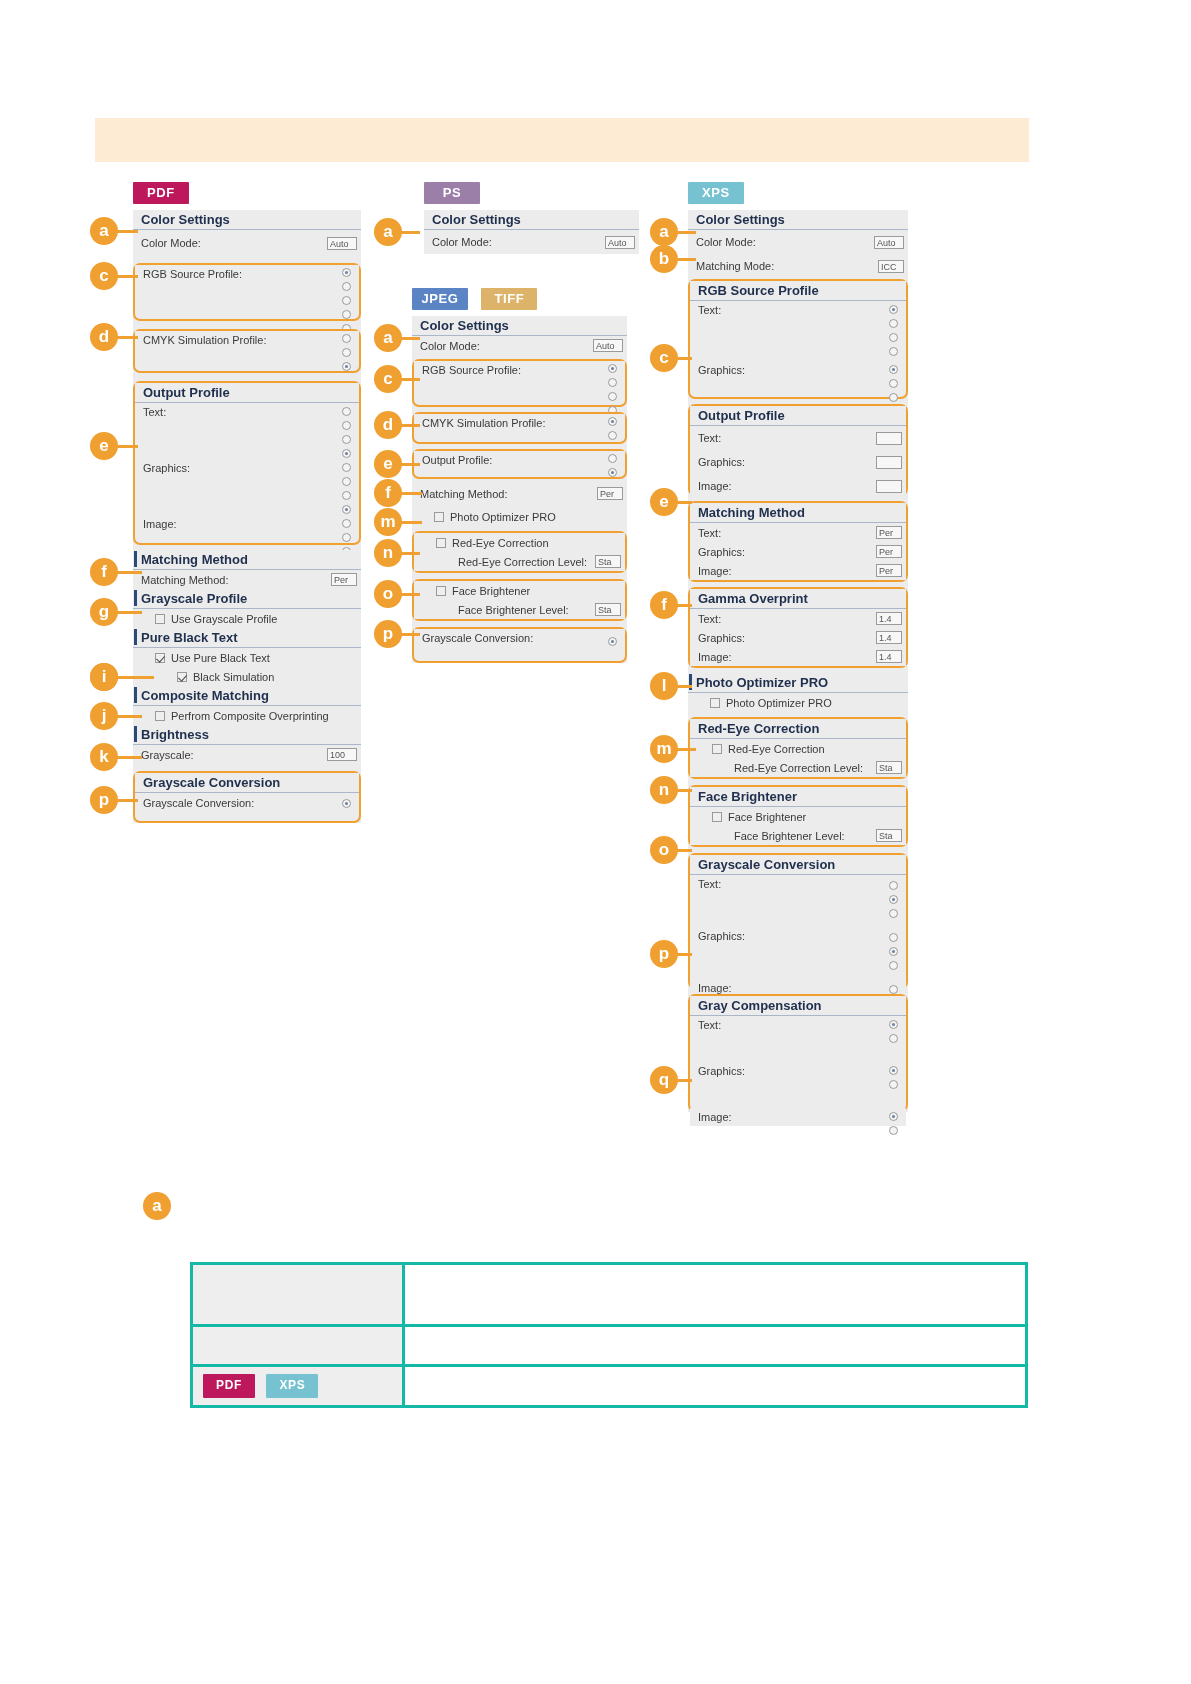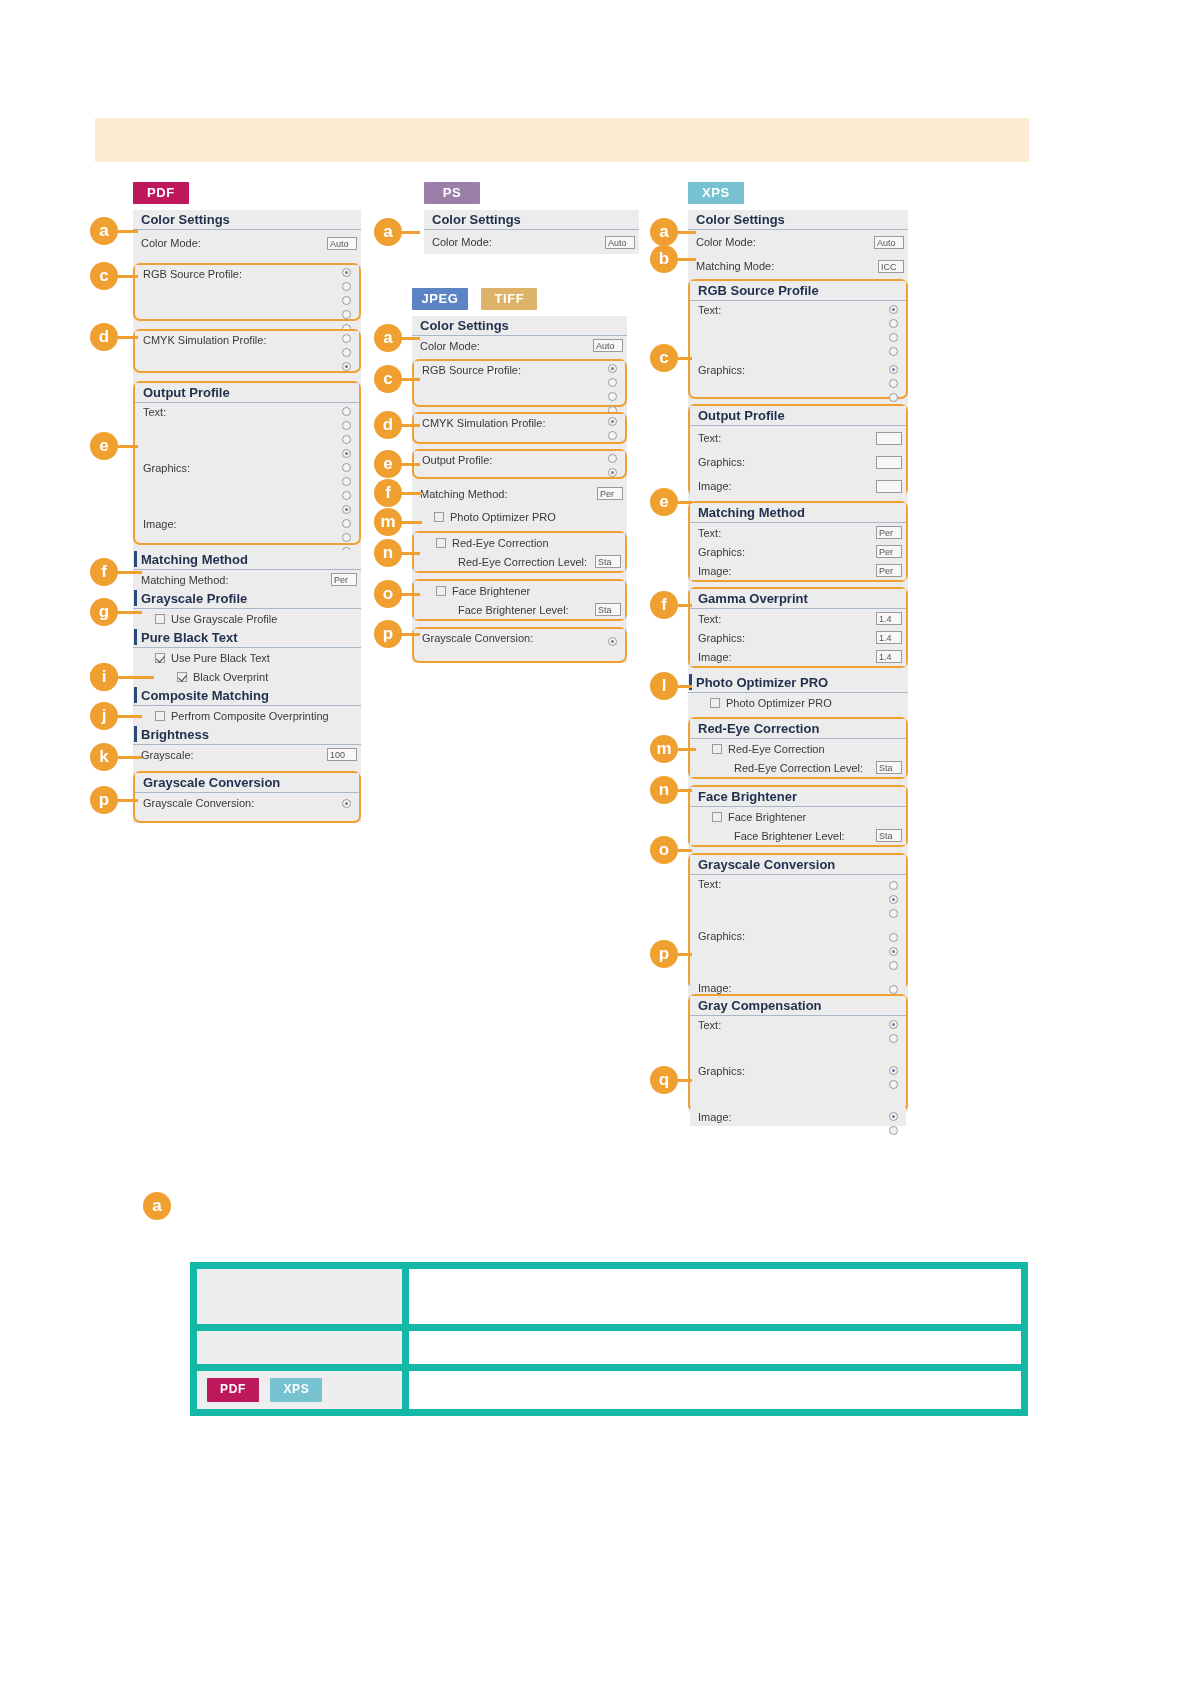--- a/index.html
+++ b/index.html
@@ -190,21 +190,21 @@
 
   table.legend {
     position: absolute;
     left: 190px; top: 1262px;
     width: 838px;
     border-collapse: collapse;
     font-size: 12px;
     color: #222;
   }
   table.legend td {
-    border: 7px solid #14b8a6;
+    border: 3px solid #14b8a6;
     padding: 7px 10px;
     vertical-align: top;
     line-height: 1.45;
   }
   table.legend td.key {
     width: 212px;
     background: #eeeeee;
   }
   table.legend tr.r1 td { height: 62px; }
   table.legend tr.r2 td { height: 40px; }
@@ -311,21 +311,21 @@
       <span class="lbl">Use Grayscale Profile</span>
     </div>
 
     <div class="sec-title bar">Pure Black Text</div>
     <div class="row indent">
       <span class="chk on"></span>
       <span class="lbl">Use Pure Black Text</span>
     </div>
     <div class="row indent2">
       <span class="chk on"></span>
-      <span class="lbl">Black Overprint</span>
+      <span class="lbl">Black Simulation</span>
     </div>
 
     <div class="sec-title bar">Composite Matching</div>
     <div class="row indent">
       <span class="chk"></span>
       <span class="lbl">Perfrom Composite Overprinting</span>
     </div>
 
     <div class="sec-title bar">Brightness</div>
     <div class="row">

